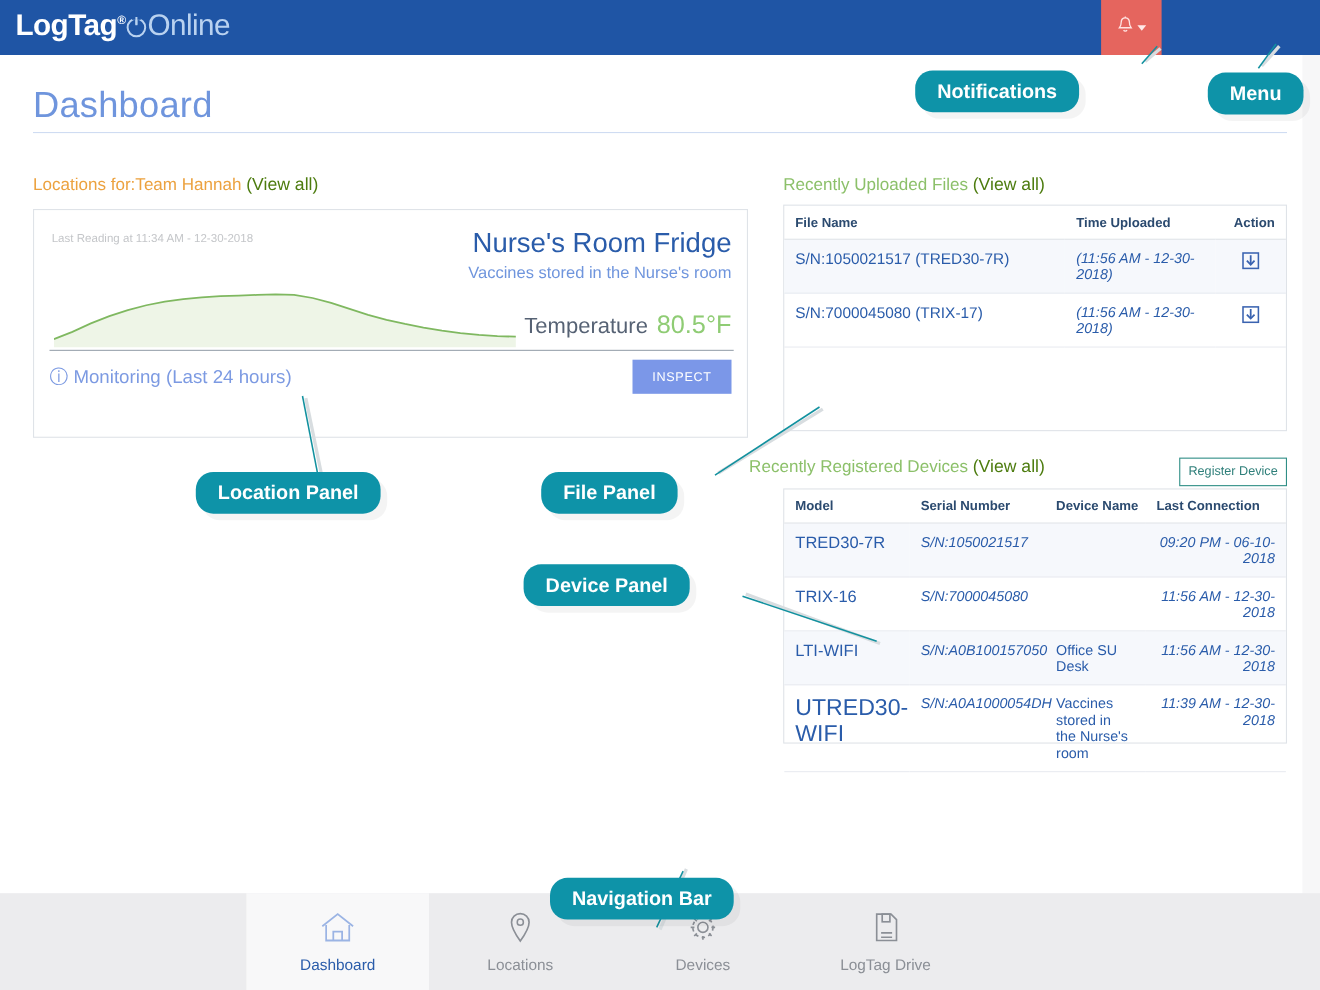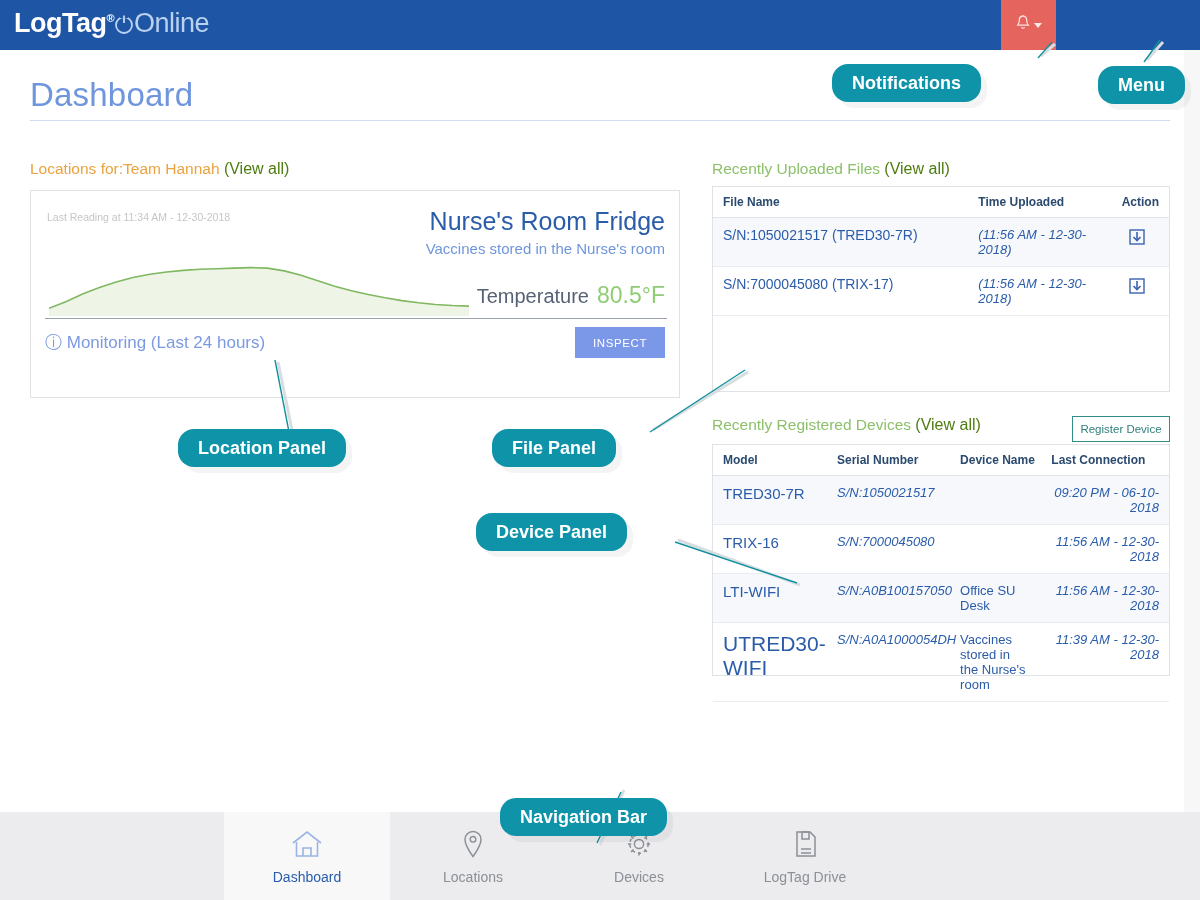--- a/index.html
+++ b/index.html
@@ -54,21 +54,21 @@
   .title-rule {
     position: absolute; left: 30px; top: 120px; width: 1140px; height: 1px;
     background: #cfdcf2;
   }
 
   
   .sec-head { position: absolute; white-space: nowrap; font-size: 15.5px; }
   .sec-head .viewall { font-size: 16px; color: #4d7c0f; }
   .h-locations { left: 30px; top: 160px; color: #eca23f; }
   .h-files     { left: 712px; top: 160px; color: #8cc06a; }
-  .h-devices   { left: 712px; top: 416px; color: #8cc06a; }
+  .h-devices   { left: 681px; top: 416px; color: #8cc06a; }
 
   
   .loc-panel {
     position: absolute; left: 30px; top: 190px; width: 650px; height: 208px;
     border: 1px solid #dfe3e8; background: #fff;
   }
   .last-reading {
     position: absolute; left: 16px; top: 20px;
     font-size: 10.5px; color: #c4c6c9; white-space: nowrap;
   }

